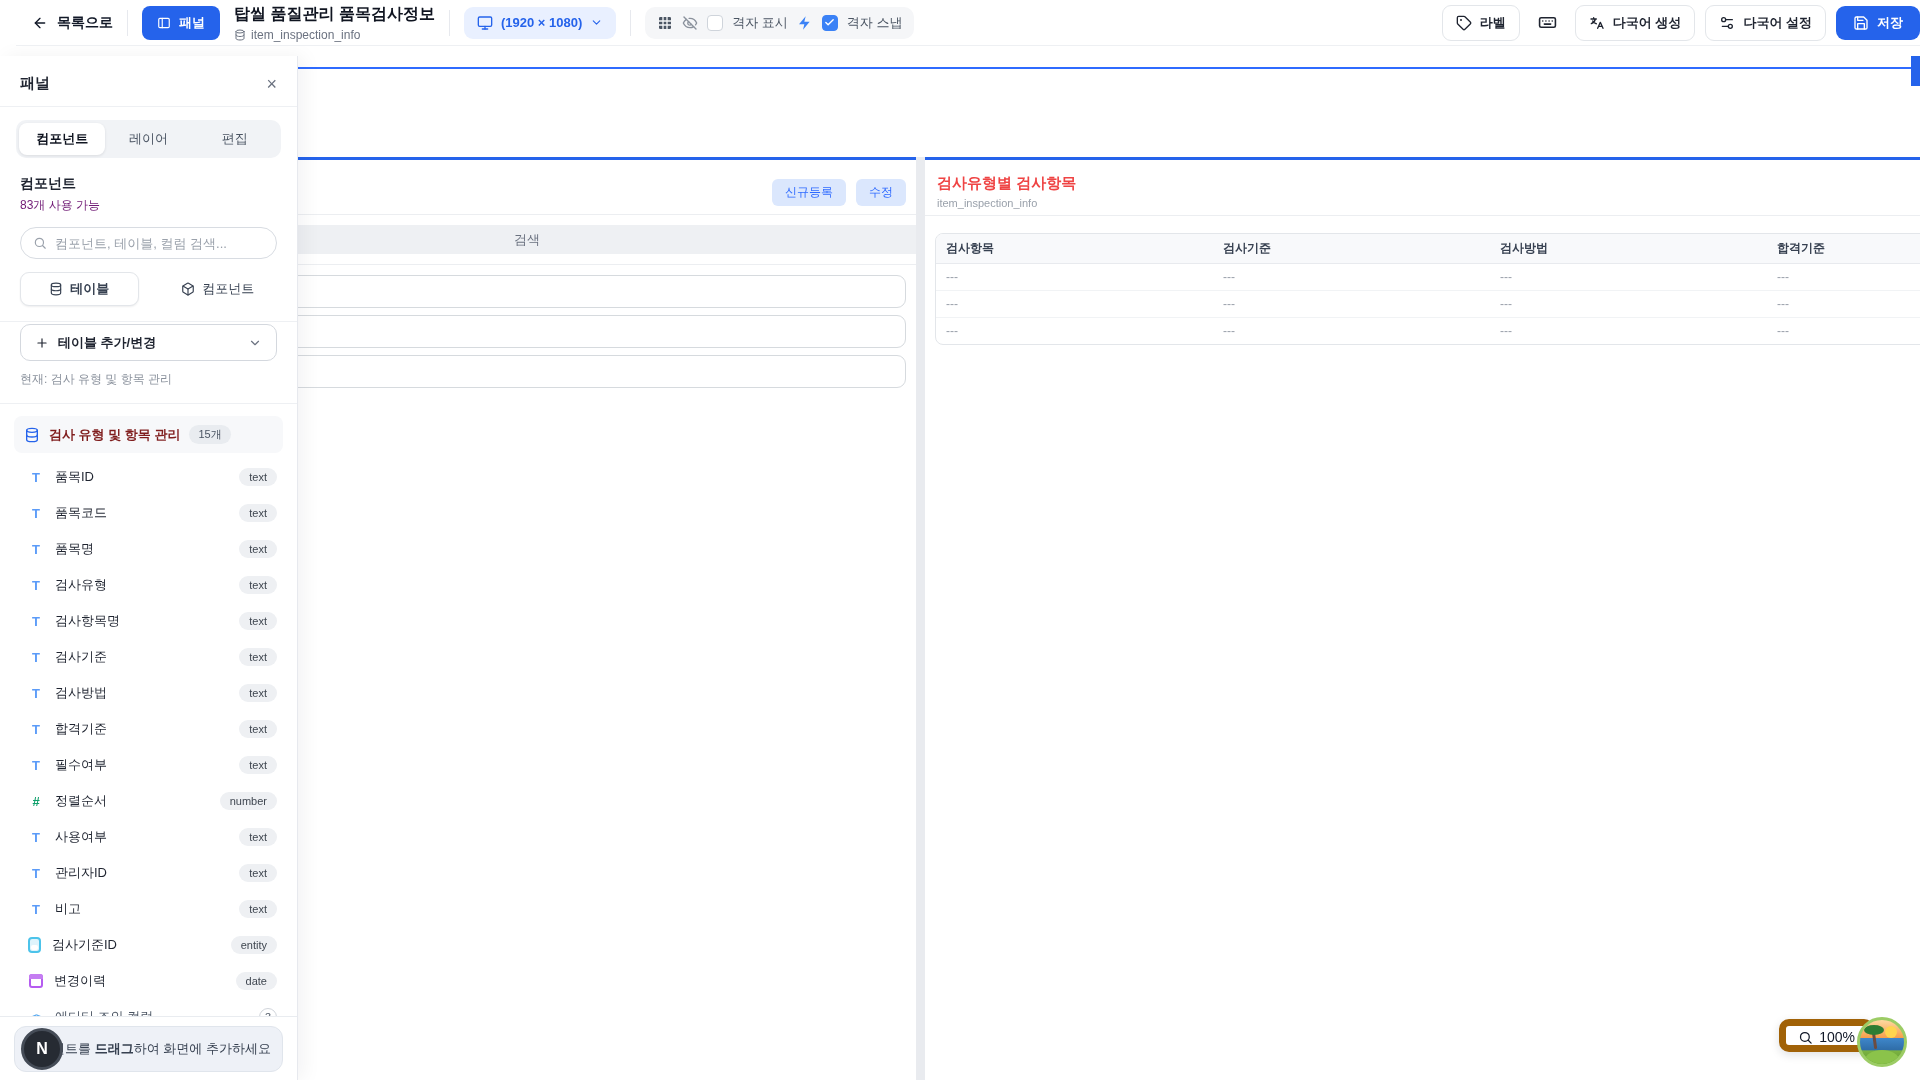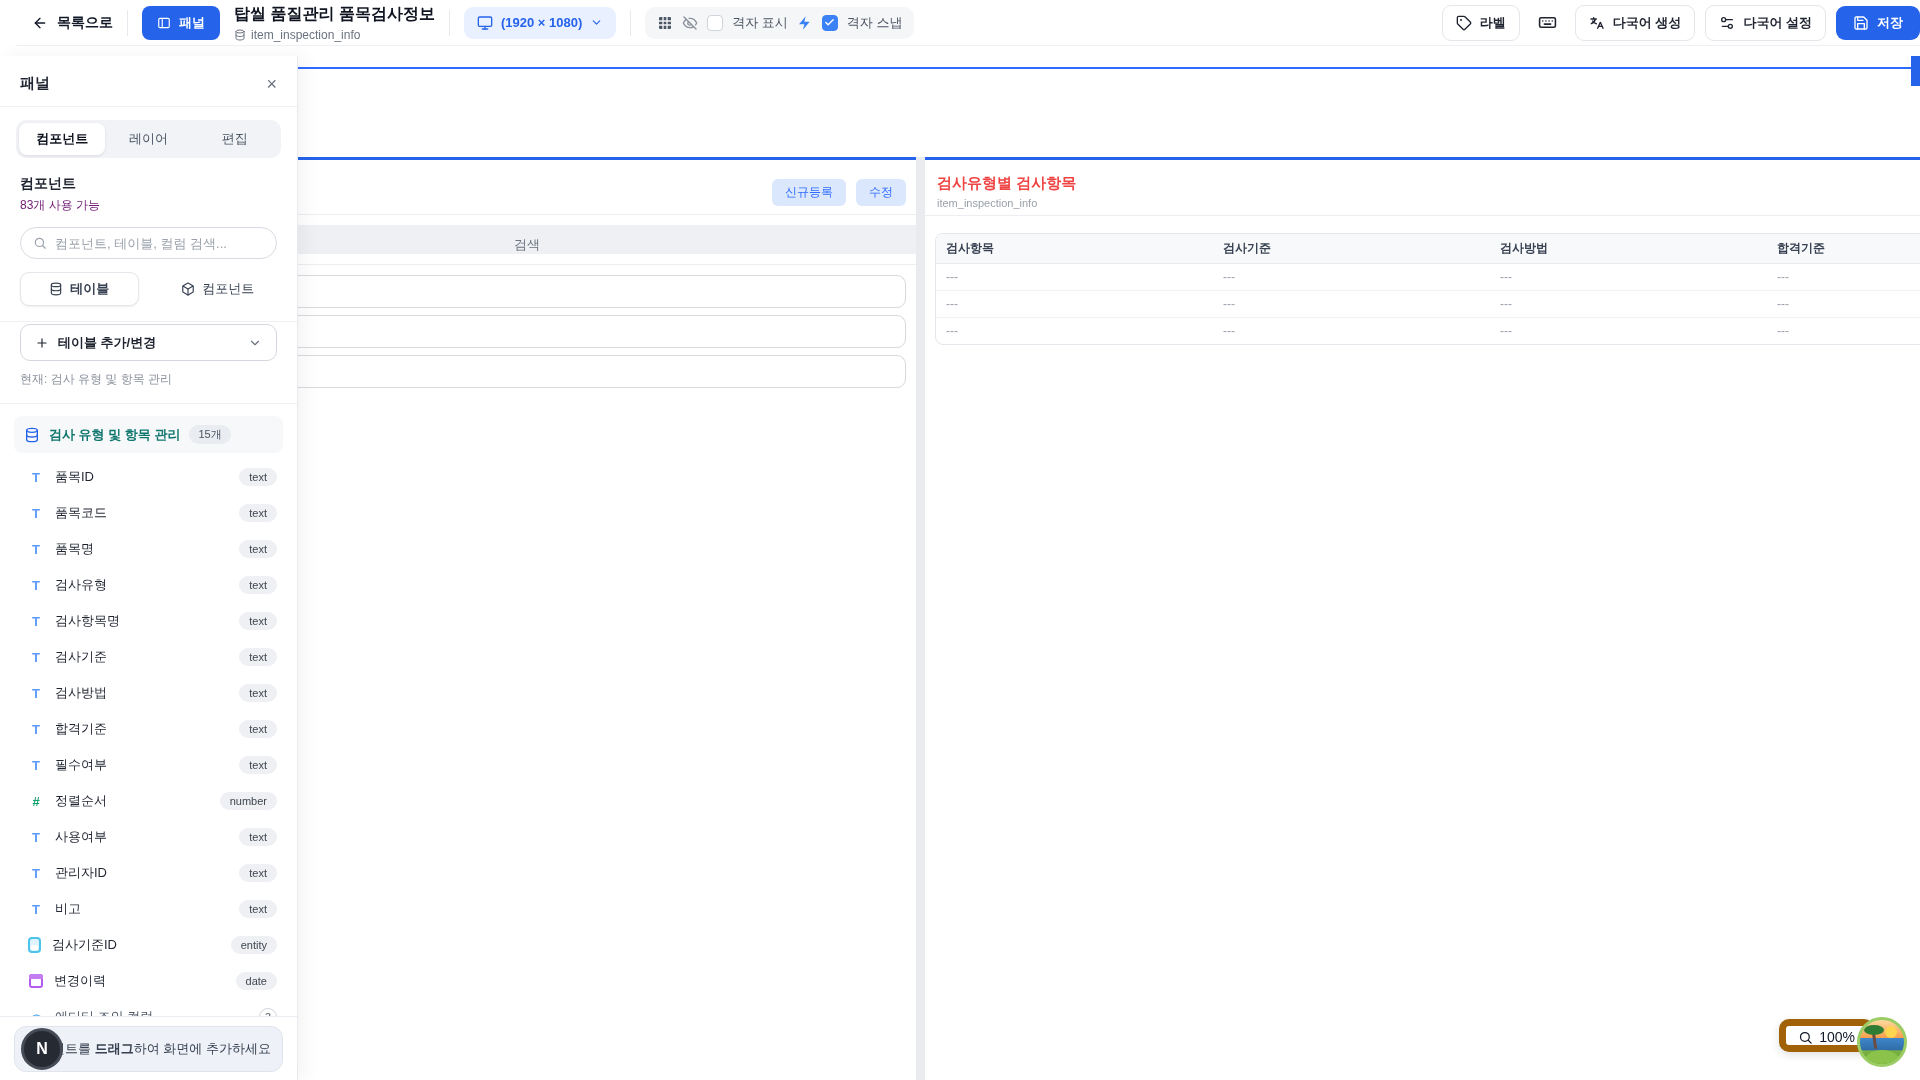--- a/index.html
+++ b/index.html
@@ -38,21 +38,21 @@
   .sel-line { position:absolute; top:11px; left:138px; right:0; height:2px; background:#2f6bff; }
   .sel-handle { position:absolute; top:0; right:0; width:9px; height:30px; background:#2563eb; }
   .card-gap { position:absolute; top:101px; left:916px; width:9px; bottom:0; background:#e9ebef; }
   .card { position:absolute; top:101px; bottom:0; background:#fff; border-top:3px solid #2563eb; }
   .card-left { left:138px; width:778px; }
   .card-right { left:925px; right:0; }
   .badges { position:absolute; top:19px; right:10px; display:flex; gap:10px;text-align:right; }
   .badge-blue { background:#dbe7fd; color:#2f6bff; font-size:12px; padding:5px 13px; border-radius:6px; }
   .fc-div1 { position:absolute; top:54px; left:0; right:0; height:1px; background:#eceef1; }
   .fc-search { position:absolute; top:65px; left:0; right:0; height:29px; background:#eef0f3;
-    display:flex; align-items:flex-end; justify-content:center; font-size:13px; color:#6b7280; }
+    display:flex; align-items:center; justify-content:center; font-size:13px; color:#6b7280; }
   .fc-div2 { position:absolute; top:104px; left:0; right:0; height:1px; background:#eceef1; }
   .inp { position:absolute; left:10px; right:10px; height:33px; border:1px solid #d6dade; border-radius:9px; background:#fff; }
   .tc-title { position:absolute; top:14px; left:12px; font-size:15px; font-weight:bold; color:#ef4444; }
   .tc-sub { position:absolute; top:37px; left:12px; font-size:11px; color:#9aa1ab; }
   .tc-div { position:absolute; top:55px; left:0; right:0; height:1px; background:#eceef1; }
   .dtable { position:absolute; top:73px; left:10px; width:1110px; border:1px solid #e3e6ea;
     border-radius:8px; overflow:hidden; background:#fff; }
   .thead { display:flex; background:#f8f9fb; border-bottom:1px solid #e8eaee; }
   .th { width:277px; flex:none; padding:6px 0 6px 10px; font-size:12px; font-weight:600; color:#374151; }
   .trow { display:flex; border-bottom:1px solid #f1f3f5; }
@@ -82,21 +82,21 @@
     font-size:13px; color:#374151; border-radius:9px; border:1px solid transparent; cursor:pointer; }
   .vtab.active { background:#fff; border-color:#e3e6ea; box-shadow:0 1px 2px rgba(15,20,32,.07); font-weight:bold; }
   .p-div { border-top:1px solid #eef0f3; margin-top:15px; }
   .add-btn { margin:2px 20px 0; height:37px; border:1px solid #d4d8de; border-radius:10px;
     display:flex; align-items:center; gap:9px; padding:0 14px; font-size:13px; font-weight:600; cursor:pointer; }
   .add-btn .chev { margin-left:auto; color:#6b7280; }
   .current { margin:10px 20px 0; font-size:12px; color:#8a919c; }
   .flist { padding:12px 14px 0; }
   .g-head { display:flex; align-items:center; gap:9px; background:#f7f8fa; border-radius:8px;
     padding:9px 10px; margin-bottom:6px; }
-  .g-name { font-size:13px; font-weight:bold; color:#0f766e; }
+  .g-name { font-size:13px; font-weight:bold; color:#7f1d1d; }
   .g-count { background:#e9ecf0; border-radius:10px; font-size:11px; color:#4b5563; padding:2px 9px; }
   .frow { height:36px; display:flex; align-items:center; gap:11px; padding:0 6px 0 14px; cursor:grab; }
   .fi { width:16px; text-align:center; font-size:13px; font-weight:bold; flex:none; }
   .fi-text { color:#5b9bf8; }
   .fi-number { color:#0fa06c; }
   .fi-join { color:#54a8f0; font-size:11px; letter-spacing:-1px; }
   .fi-entity { width:13px; height:16px; border:2px solid #4cc3ea; border-radius:4px; background:#dff4fc; position:relative; }
   .fi-entity::after { content:""; position:absolute; left:1px; right:1px; bottom:1px; height:5px; background:#fff; border-radius:2px; }
   .fi-date { width:14px; height:14px; border:2px solid #b55cf0; border-radius:3px; background:#fff; position:relative; margin-left:1px; }
   .fi-date::before { content:""; position:absolute; left:-2px; right:-2px; top:-2px; height:5px;

